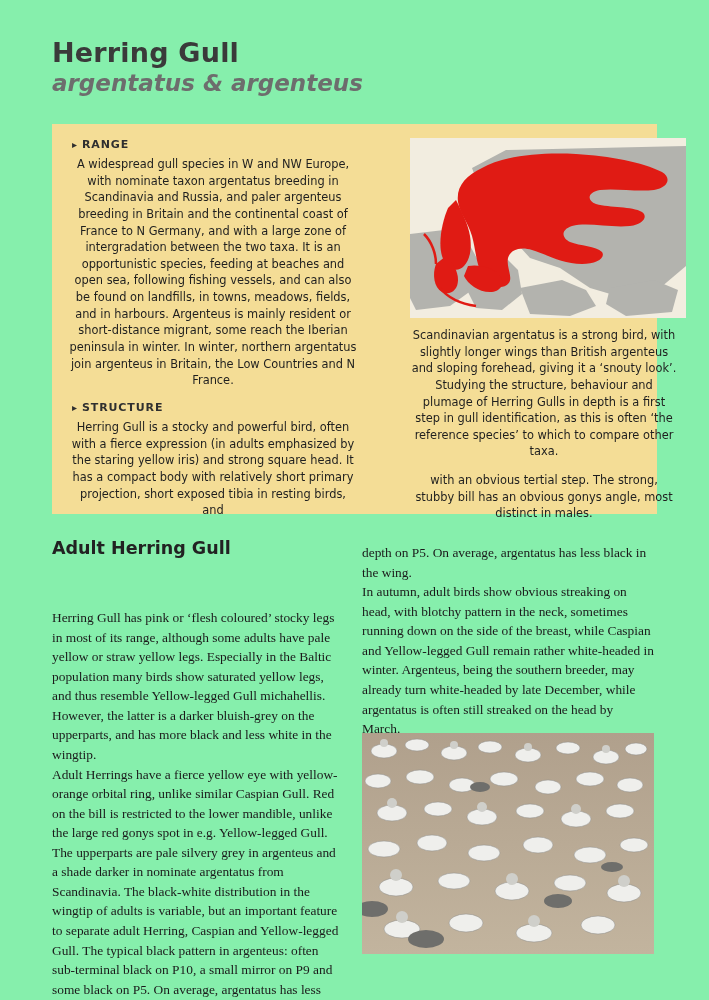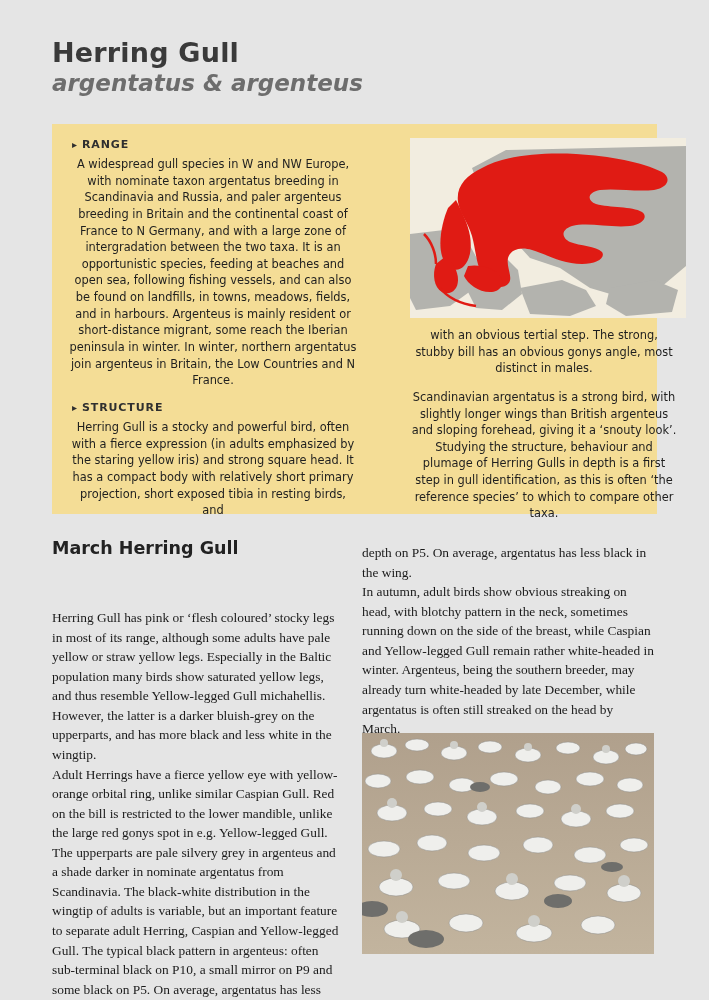--- a/index.html
+++ b/index.html
@@ -5,21 +5,21 @@
   * { box-sizing: border-box; }
   html, body {
     margin: 0; padding: 0;
     width: 709px; height: 1000px;
     background: #ffffff;
     font-family: "Liberation Serif", serif;
   }
   .page {
     position: relative;
     width: 709px; height: 1000px;
-    background: #e5e5e5;
+    background: #86efac;
     overflow: hidden;
   }
 
   
   .title-block {
     position: absolute;
     left: 52px; top: 38px;
     width: 600px;
   }
   .title-main {
@@ -169,26 +169,26 @@
         <path d="M46,62 C52,74 58,86 60,98 C62,110 60,122 54,128 C46,136 36,130 32,118 C28,104 32,84 38,70 Z" fill="#e01b14"></path>
         <path d="M36,118 C42,124 48,132 48,142 C48,152 40,158 32,154 C24,150 22,136 26,126 Z" fill="#e01b14"></path>
         <path d="M58,128 C70,126 84,130 90,138 C96,146 90,154 80,154 C68,154 58,146 54,138 Z" fill="#e01b14"></path>
 
         <path d="M30,150 C38,160 52,166 66,168" stroke="#e01b14" stroke-width="2.5" fill="none"></path>
         <path d="M14,96 C22,104 26,116 26,126" stroke="#e01b14" stroke-width="2.5" fill="none"></path>
       </svg>
     </div>
 
     <div class="panel-col-right">
+      <p>Scandinavian argentatus is a strong bird, with slightly longer wings than British argenteus and sloping forehead, giving it a ‘snouty look’. Studying the structure, behaviour and plumage of Herring Gulls in depth is a first step in gull identification, as this is often ‘the reference species’ to which to compare other taxa.</p>
       <p>with an obvious tertial step. The strong, stubby bill has an obvious gonys angle, most distinct in males.</p>
-      <p>Scandinavian argentatus is a strong bird, with slightly longer wings than British argenteus and sloping forehead, giving it a ‘snouty look’. Studying the structure, behaviour and plumage of Herring Gulls in depth is a first step in gull identification, as this is often ‘the reference species’ to which to compare other taxa.</p>
     </div>
   </div>
 
-  <div class="section-title">March Herring Gull</div>
+  <div class="section-title">Adult Herring Gull</div>
 
   <div class="body-col-left">
     <p>Herring Gull has pink or ‘flesh coloured’ stocky legs in most of its range, although some adults have pale yellow or straw yellow legs. Especially in the Baltic population many birds show saturated yellow legs, and thus resemble Yellow-legged Gull michahellis. However, the latter is a darker bluish-grey on the upperparts, and has more black and less white in the wingtip.</p>
     <p>Adult Herrings have a fierce yellow eye with yellow-orange orbital ring, unlike similar Caspian Gull. Red on the bill is restricted to the lower mandible, unlike the large red gonys spot in e.g. Yellow-legged Gull. The upperparts are pale silvery grey in argenteus and a shade darker in nominate argentatus from Scandinavia. The black-white distribution in the wingtip of adults is variable, but an important feature to separate adult Herring, Caspian and Yellow-legged Gull. The typical black pattern in argenteus: often sub-terminal black on P10, a small mirror on P9 and some black on P5. On average, argentatus has less black in P9 and P10, and no</p>
   </div>
 
   <div class="body-col-right">
     <p>depth on P5. On average, argentatus has less black in the wing.</p>
     <p>In autumn, adult birds show obvious streaking on head, with blotchy pattern in the neck, sometimes running down on the side of the breast, while Caspian and Yellow-legged Gull remain rather white-headed in winter. Argenteus, being the southern breeder, may already turn white-headed by late December, while argentatus is often still streaked on the head by March.</p>
   </div>

